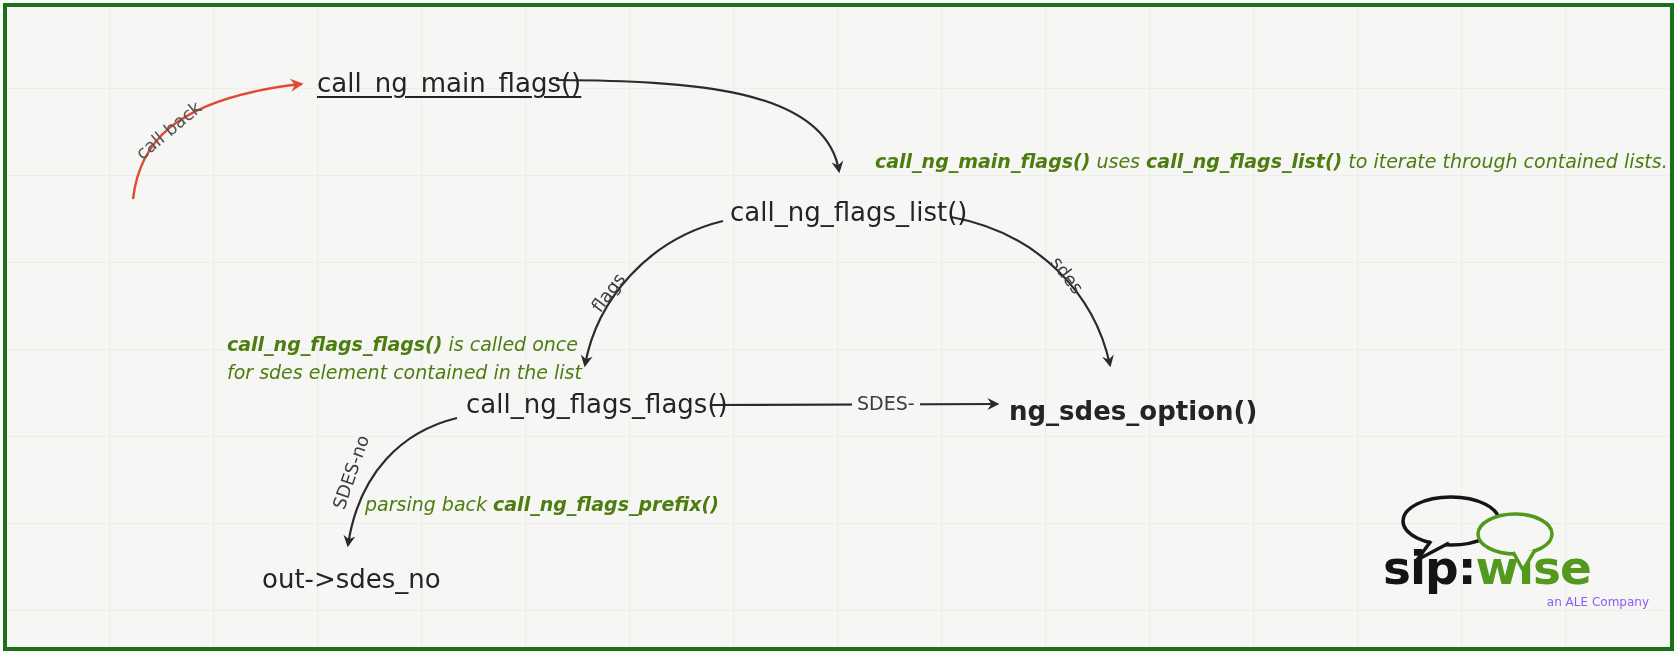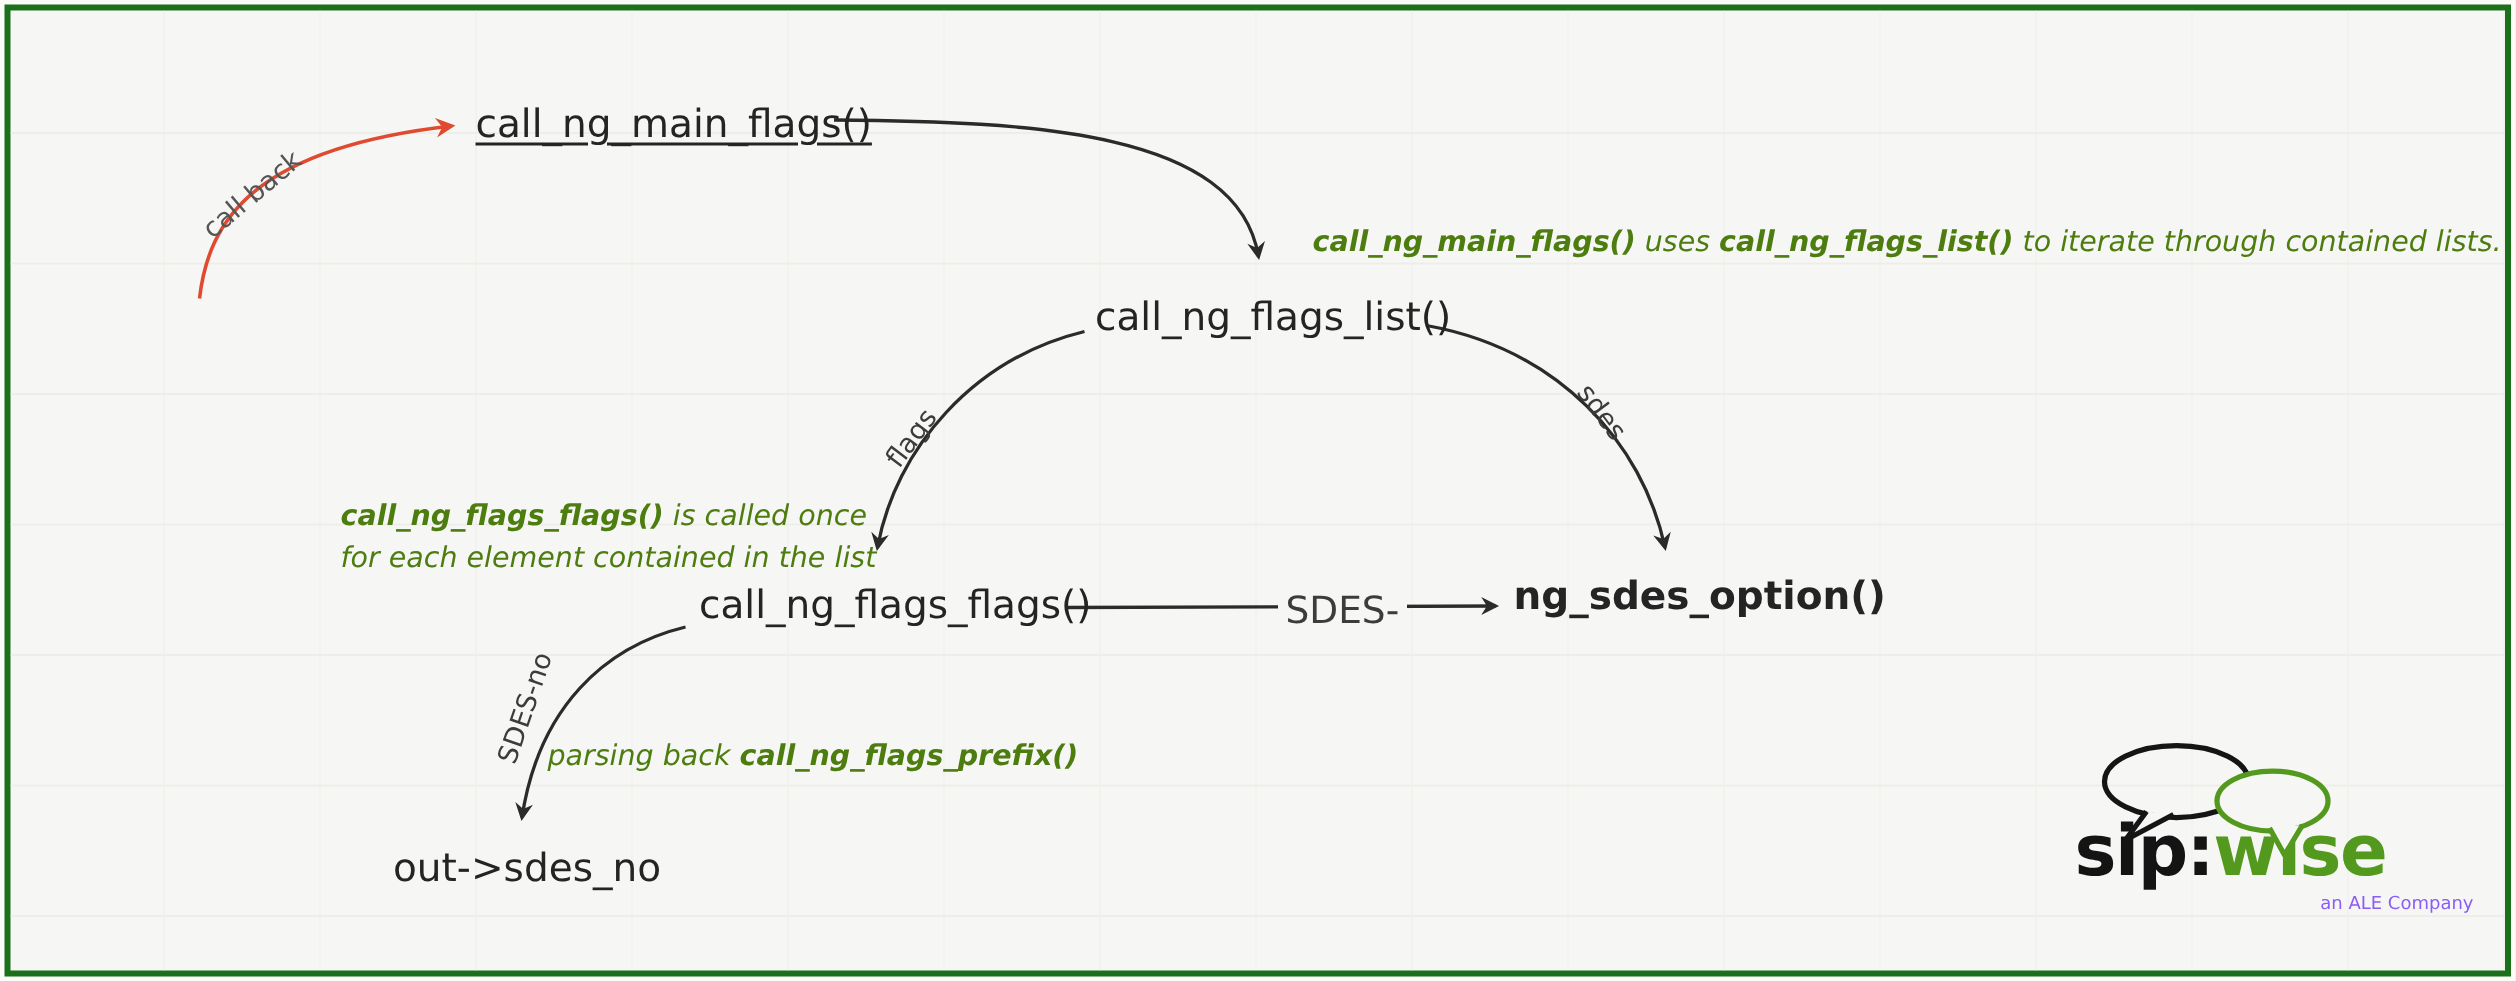--- a/index.html
+++ b/index.html
@@ -27,21 +27,21 @@
     white-space: nowrap; line-height: 1.15;
   }
   .node.underlined { text-decoration: underline; text-underline-offset: 4px; text-decoration-thickness: 1.5px; }
   .node.bold { font-weight: bold; }
 
   .edge-label {
     position: absolute; font-size: 18px; color: #3c3c3c;
     white-space: nowrap; transform-origin: 0 50%;
   }
   .edge-label.gray { color: #555; }
-  .edge-label.online { background: #f6f6f4; padding: 0 5px; font-size: 25px; }
+  .edge-label.online { background: #f6f6f4; padding: 0 5px; font-size: 19px; }
 
   .annotation {
     position: absolute; font-style: italic; font-size: 19px;
     color: #4d7c0f; white-space: nowrap; line-height: 28px;
   }
   .annotation .b { font-weight: bold; }
 
   svg.arrows { position: absolute; inset: 0; pointer-events: none; }
 
   .logo { position: absolute; left: 1376px; top: 487px; width: 270px; height: 118px; }
@@ -86,41 +86,41 @@
       <path d="M 450 411 C 396 424 352 465 341 538" fill="none" stroke="#2b2b2b" stroke-width="2.2" marker-end="url(#mk-black)"></path>
     </svg>
 
 
     <div class="node underlined" style="left:310px; top:62px;">call_ng_main_flags()</div>
 
     <div class="node" style="left:723px; top:191px;">call_ng_flags_list()</div>
 
     <div class="node" style="left:459px; top:383px;">call_ng_flags_flags()</div>
 
-    <div class="node bold" style="left:1002px; top:377px;">ng_sdes_option()</div>
+    <div class="node bold" style="left:1002px; top:390px;">ng_sdes_option()</div>
 
     <div class="node" style="left:255px; top:558px;">out-&gt;sdes_no</div>
 
     <div class="edge-label gray" style="left:131px; top:138px; transform:rotate(-40deg);">call back</div>
 
     <div class="edge-label" style="left:588px; top:292px; transform:rotate(-53deg);">flags</div>
 
     <div class="edge-label" style="left:1048px; top:241px; transform:rotate(53deg);">sdes</div>
 
     <div class="edge-label online" style="left:845px; top:385px;">SDES-</div>
 
     <div class="edge-label" style="left:331px; top:491px; transform:rotate(-71deg);">SDES-no</div>
 
     <div class="annotation" style="left:868px; top:140px;">
       <span class="b">call_ng_main_flags()</span><span> uses </span><span class="b">call_ng_flags_list()</span><span> to iterate through contained lists.</span>
     </div>
 
     <div class="annotation" style="left:220px; top:323px;">
       <div><span class="b">call_ng_flags_flags()</span><span> is called once</span></div>
-      <div>for each element contained in the list</div>
+      <div>for sdes element contained in the list</div>
     </div>
 
     <div class="annotation" style="left:358px; top:483px;">
       <span>parsing back </span><span class="b">call_ng_flags_prefix()</span>
     </div>
 
     <div class="logo">
       <div class="logo-text">
         <span>sip:</span><span class="wise">wise</span>
       </div>

